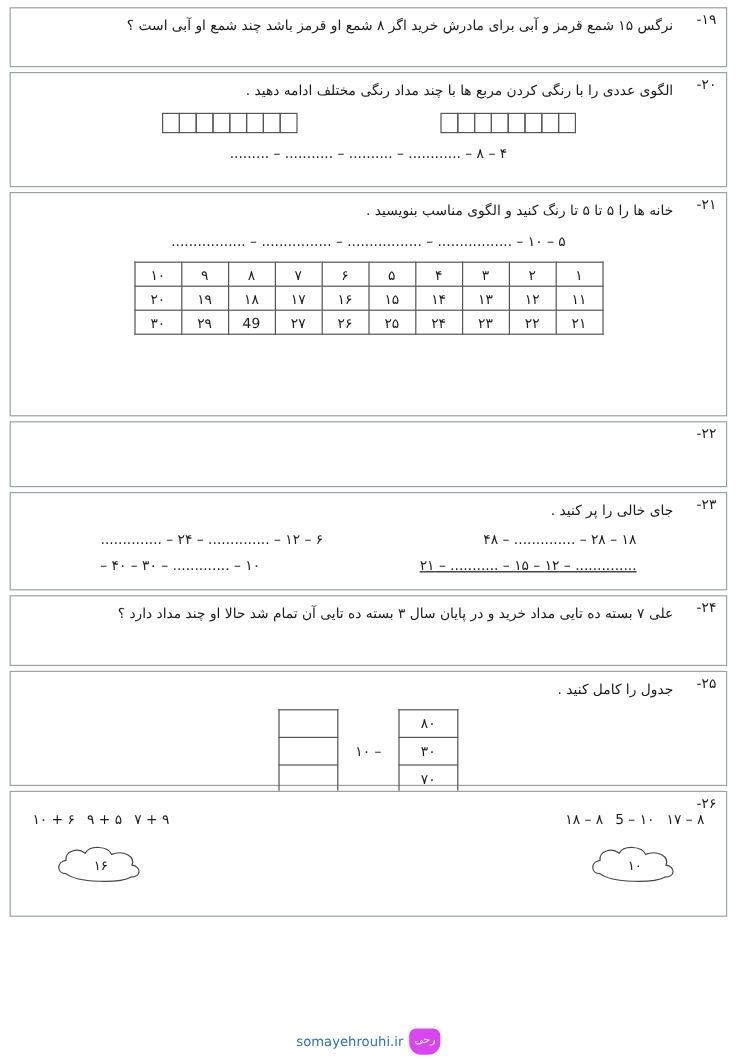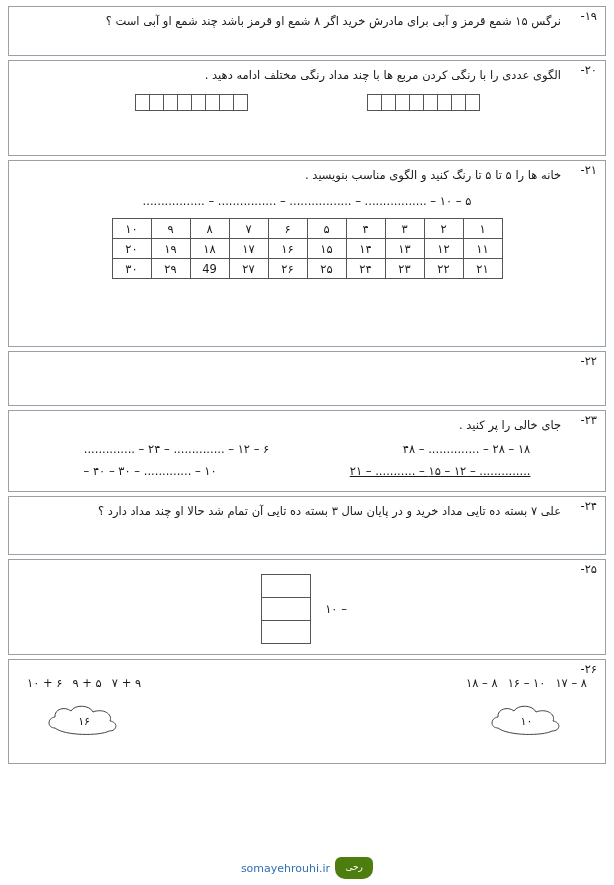--- a/index.html
+++ b/index.html
@@ -149,23 +149,23 @@
     bottom: 6px;
     left: 0;
     width: 100%;
     display: flex;
     justify-content: center;
     align-items: center;
     gap: 5px;
     direction: rtl;
   }
   .logo-badge {
-    width: 38px;
+    width: 26px;
     height: 22px;
-    background: #4d7c0f;
+    background: #d946ef;
     border-radius: 6px 6px 10px 10px;
     position: relative;
     display: flex;
     align-items: center;
     justify-content: center;
   }
   .logo-badge span {
     color: #fff;
     font-size: 9px;
     line-height: 1;
@@ -205,20 +205,21 @@
         <div class="cell"></div>
         <div class="cell"></div>
         <div class="cell"></div>
         <div class="cell"></div>
         <div class="cell"></div>
         <div class="cell"></div>
         <div class="cell"></div>
         <div class="cell"></div>
       </div>
     </div>
+    <div class="blanks" style="text-align:center;">۴ – ۸ – ............ – .......... – ........... – .........</div>
   </div>
 
   <div class="qbox" style="height:187px;">
     <div class="qnum">۲۱-</div>
     <div class="qtext">خانه ها را ۵ تا ۵ تا رنگ کنید و الگوی مناسب بنویسید .</div>
     <div class="blanks">۵ – ۱۰ – ................. – ................. – ................ – .................</div>
     <table class="numgrid">
       <tbody>
           <tr>
         <td>۱</td>
@@ -277,21 +278,35 @@
     </div>
   </div>
 
   <div class="qbox" style="height:59px;">
     <div class="qnum">۲۴-</div>
     <div class="qtext">علی ۷ بسته ده تایی مداد خرید و در پایان سال ۳ بسته ده تایی آن تمام شد حالا او چند مداد دارد ؟</div>
   </div>
 
   <div class="qbox" style="height:96px;">
     <div class="qnum">۲۵-</div>
+    <div class="qtext">جدول را کامل کنید .</div>
     <div class="t25wrap">
+      <table class="t25">
+        <tbody>
+            <tr>
+              <td>۸۰</td>
+            </tr>
+        <tr>
+              <td>۳۰</td>
+            </tr>
+        <tr>
+              <td>۷۰</td>
+            </tr>
+      </tbody>
+        </table>
       <div class="minus10">– ۱۰</div>
       <table class="t25">
         <tbody>
             <tr>
               <td></td>
             </tr>
         <tr>
               <td></td>
             </tr>
         <tr>
@@ -301,21 +316,21 @@
         </table>
     </div>
   </div>
 
   <div class="qbox" style="height:105px;">
     <div class="qnum">۲۶-</div>
     <div class="q26row">
       <div class="expr-group">
         <div class="expr-line">
           <span>۱۸ – ۸</span>
-          <span>۱۶ – ۱۰</span>
+          <span>5 – ۱۰</span>
           <span>۱۷ – ۸</span>
         </div>
         <div class="cloud">
           <svg width="78" height="34" viewBox="0 0 78 34" xmlns="http://www.w3.org/2000/svg" aria-hidden="true">
             <path d="M10,24 C2,24 2,14 10,13 C9,5 20,2 26,7 C30,0 45,1 48,8 C58,4 68,10 65,17 C73,18 73,27 64,27 C55,32 20,32 10,24 Z" fill="none" stroke="#444" stroke-width="1"></path>
           </svg>
           <div class="cloudtext">۱۰</div>
         </div>
       </div>
       <div class="expr-group">

